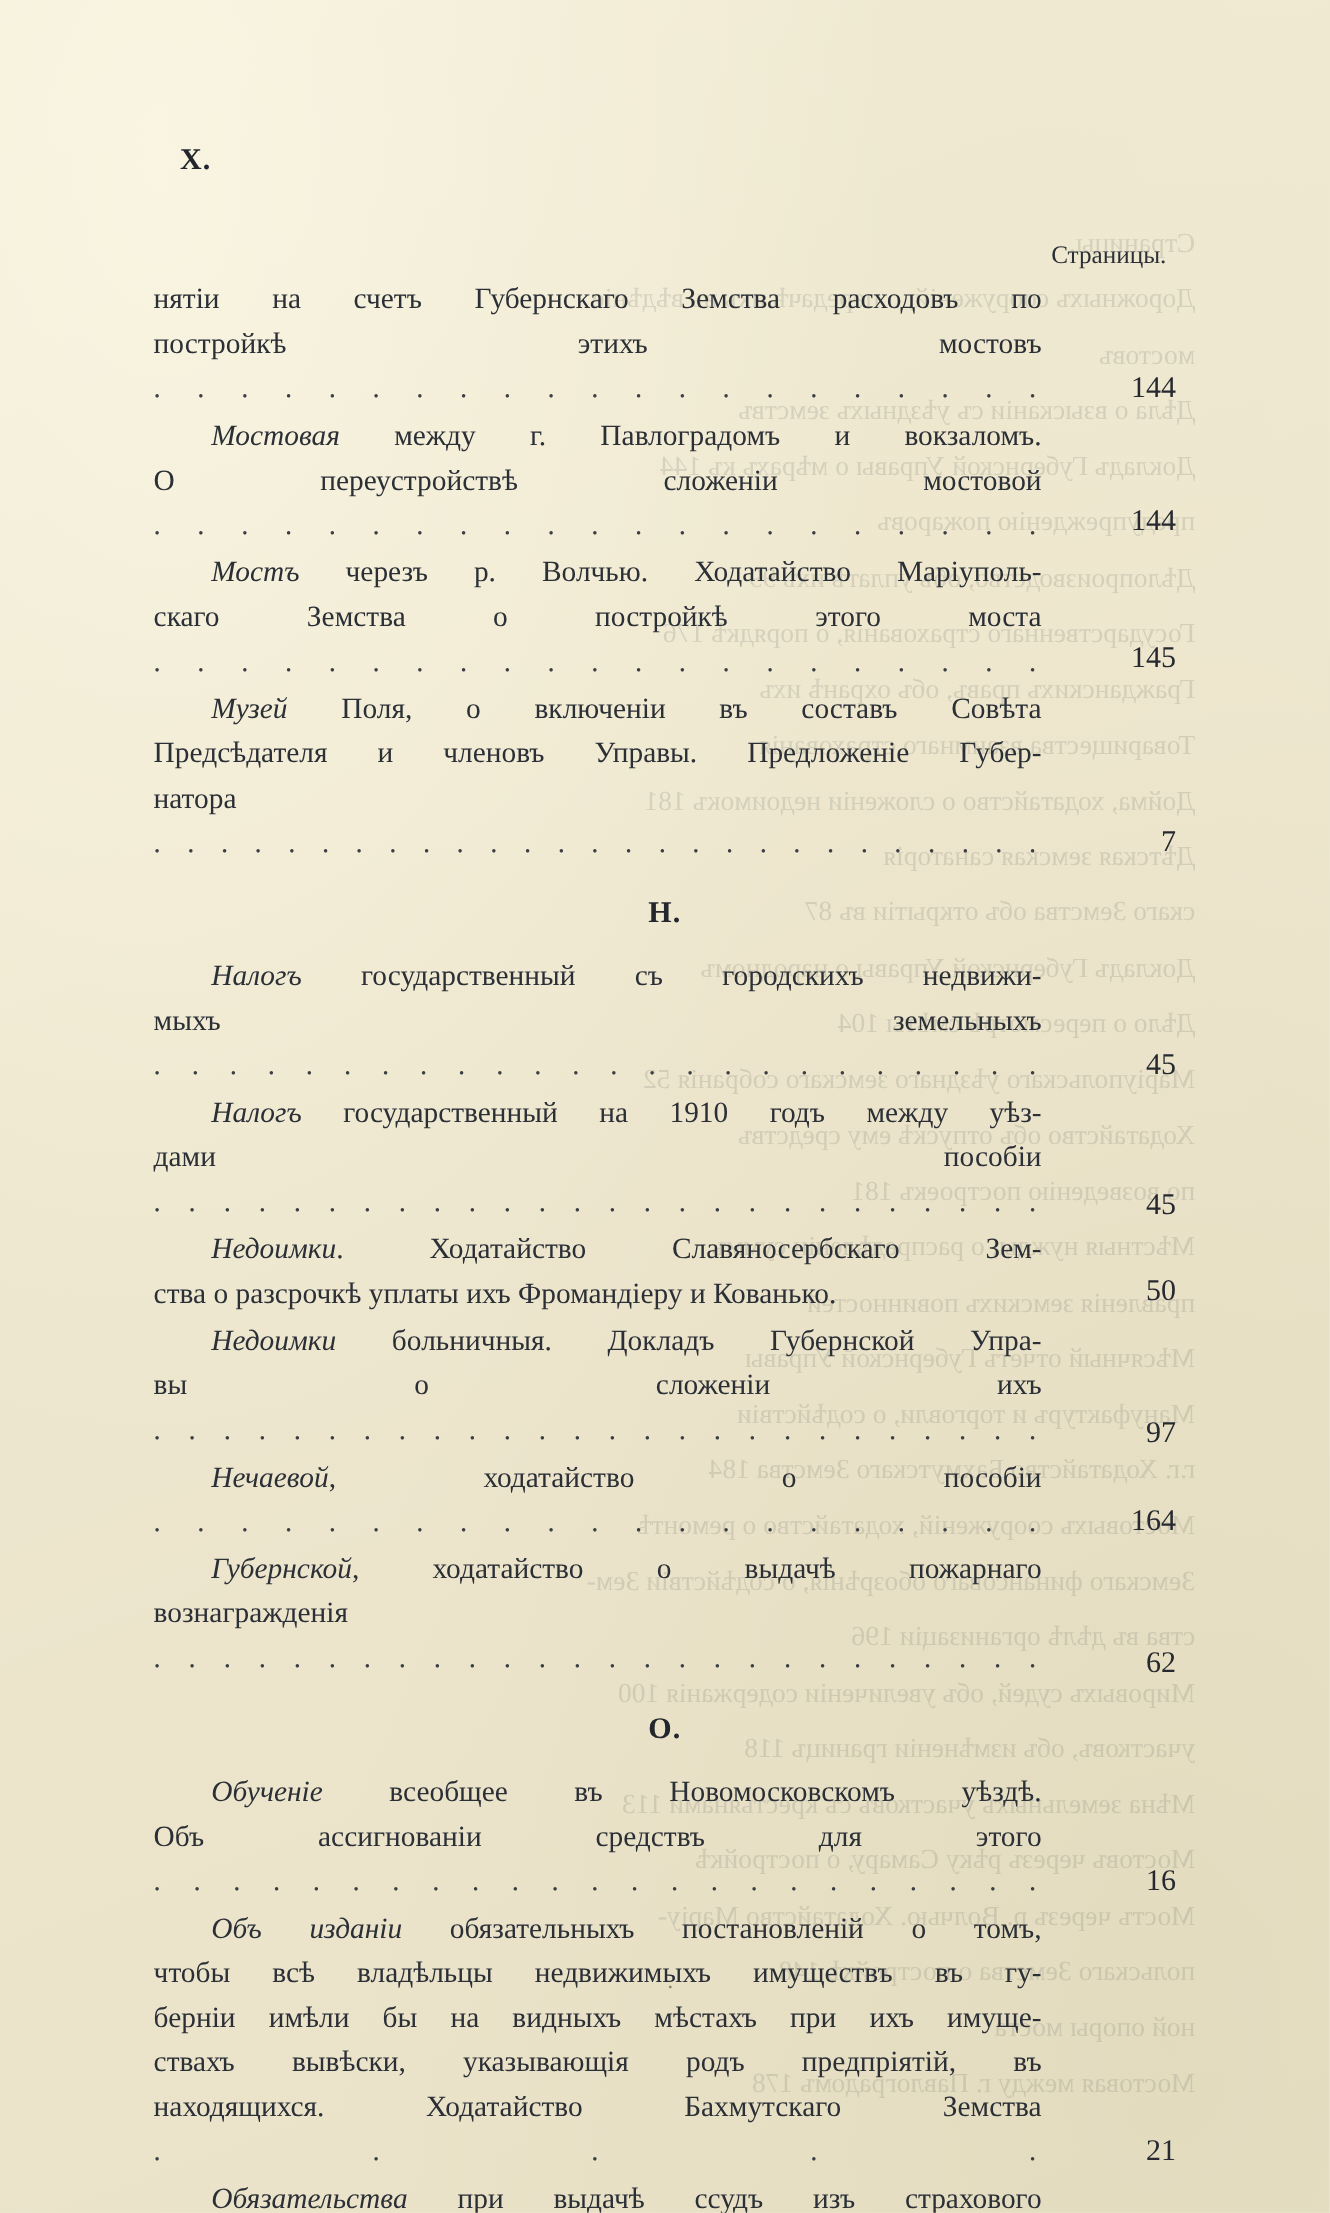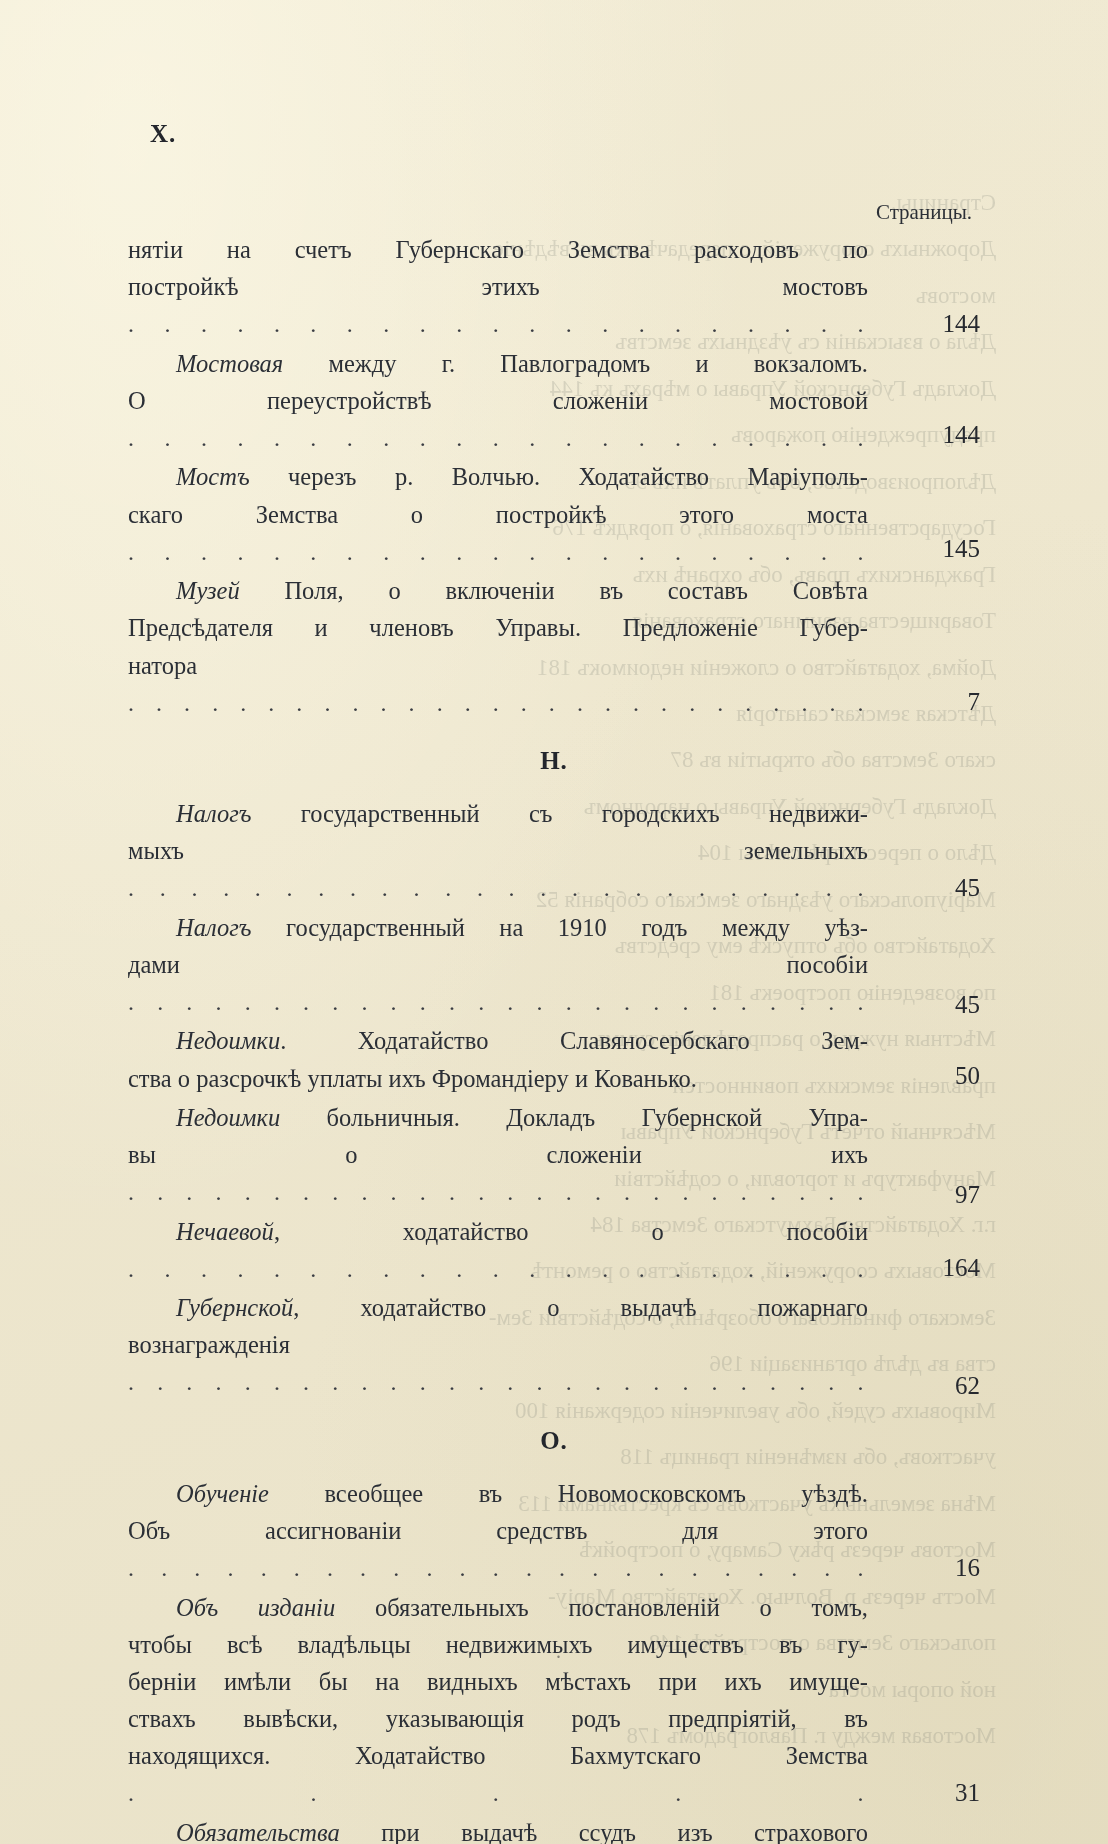--- a/index.html
+++ b/index.html
@@ -318,21 +318,21 @@
       <div class="lines">
         <span class="rowline">берніи имѣли бы на видныхъ мѣстахъ при ихъ имуще-</span>
       </div>
       <div class="lines">
         <span class="rowline">ствахъ вывѣски, указывающія родъ предпріятій, въ</span>
       </div>
       <div class="lines">
         <span>находящихся. Ходатайство Бахмутскаго Земства</span>
         <span class="leader dots">. . . . .</span>
       </div>
-      <span class="pagenum" style="bottom:0">31</span>
+      <span class="pagenum" style="bottom:0">21</span>
     </div>
 
     <div class="entry">
       <div class="lines">
         <span class="indent"></span><span class="ital">Обязательства</span>
         <span>при выдачѣ ссудъ изъ страхового</span>
       </div>
 
     </div>
 

